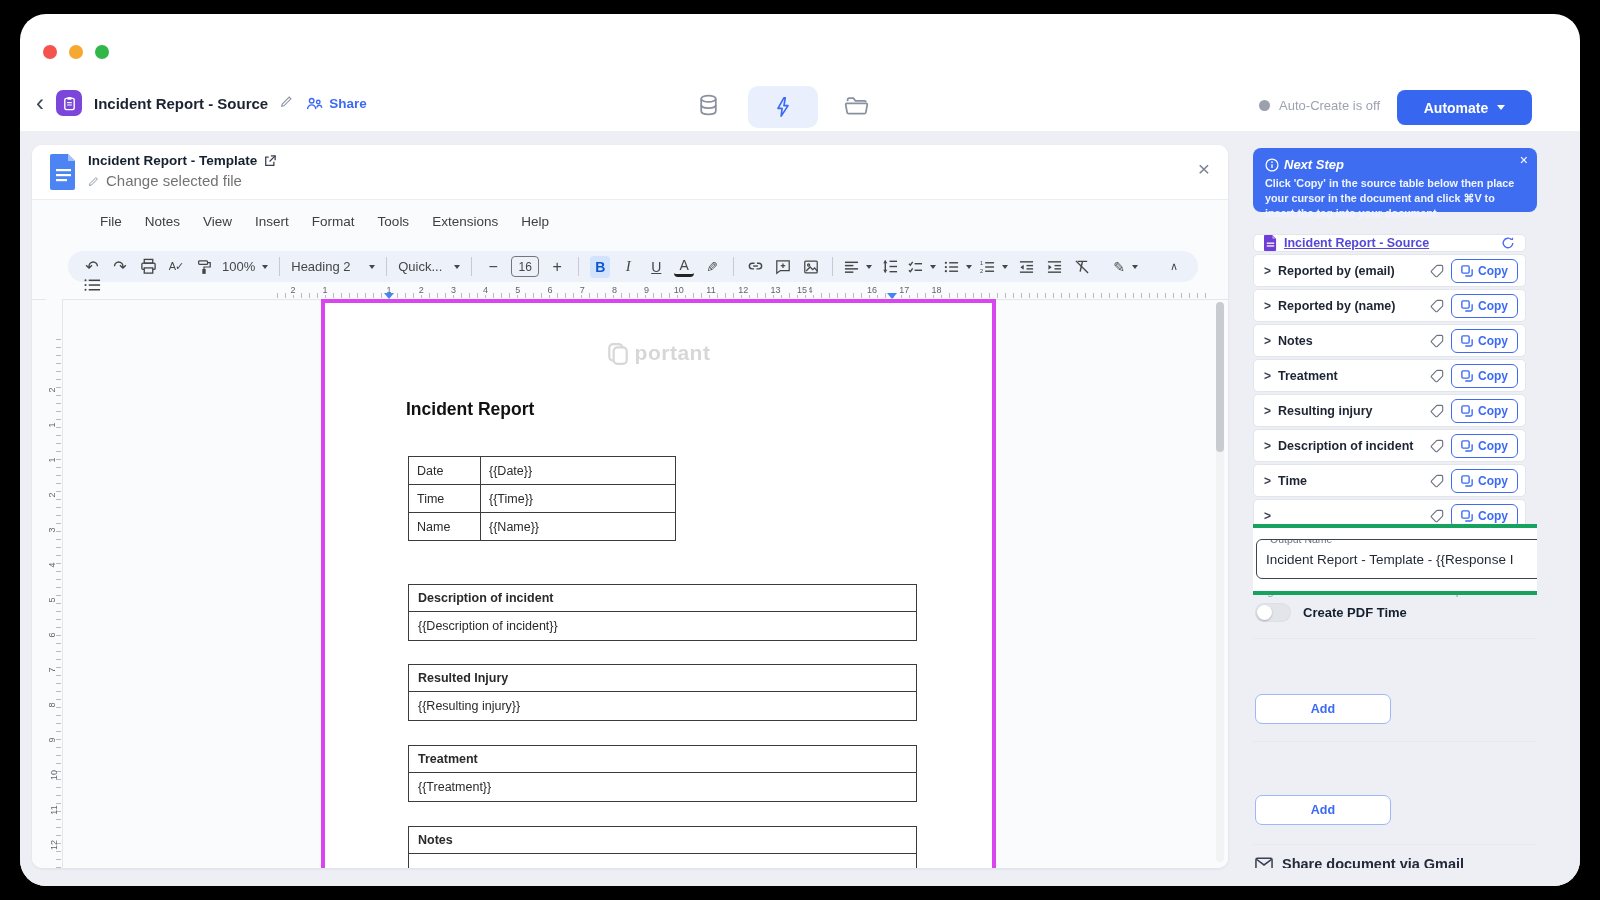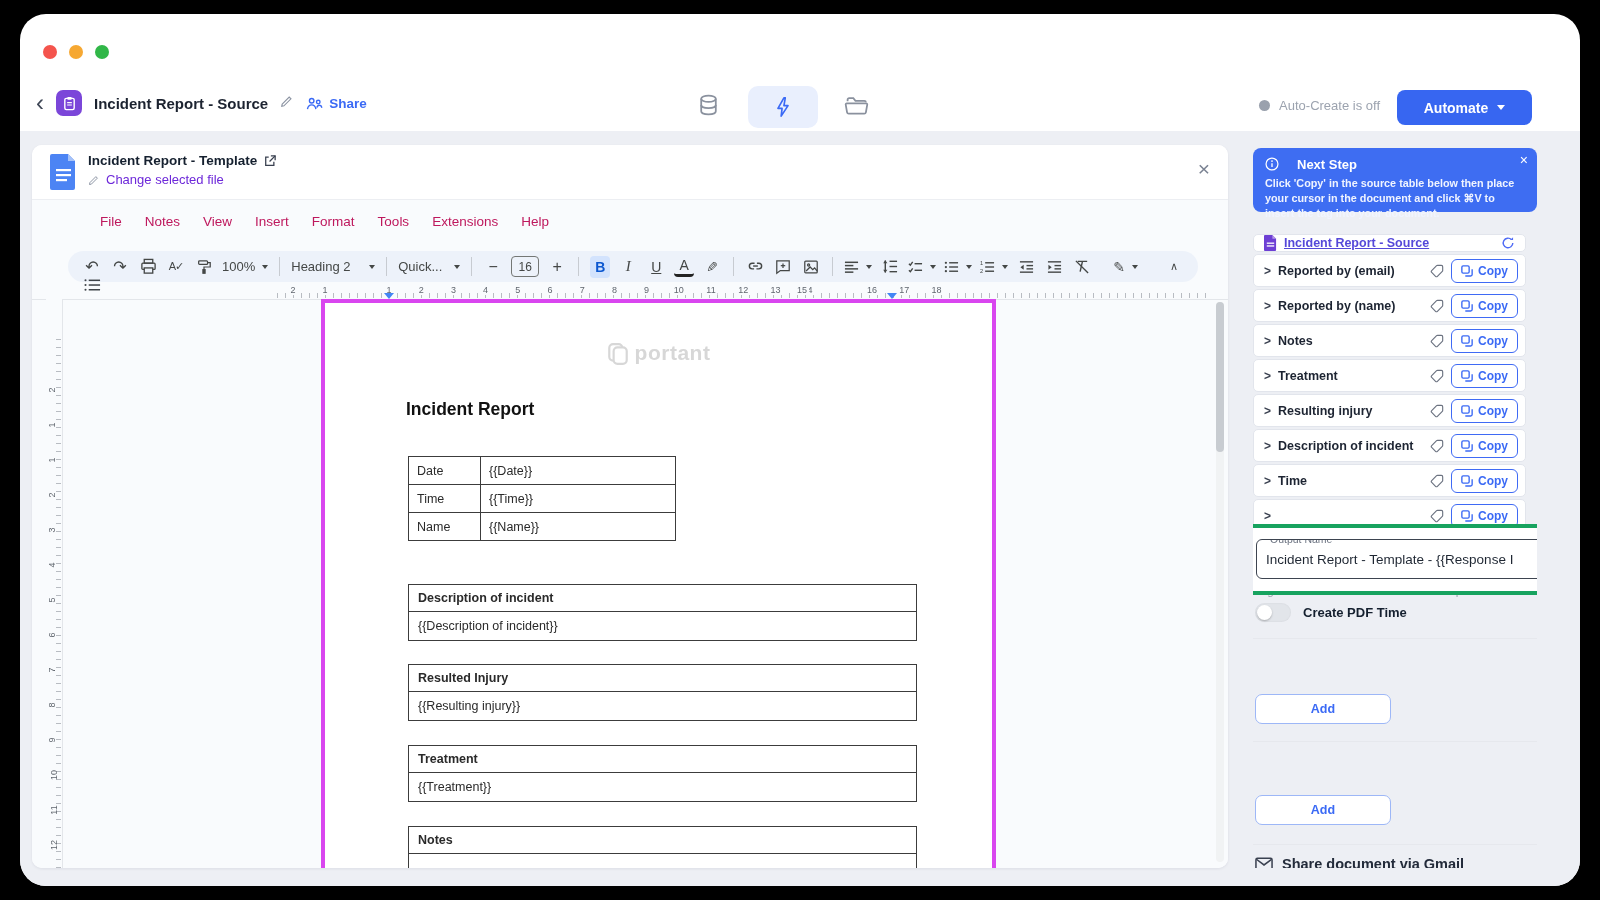--- a/index.html
+++ b/index.html
@@ -17,24 +17,24 @@
   .lightning-box{position:absolute;left:728px;top:8px;width:70px;height:42px;background:#e9effd;border-radius:10px;display:flex;align-items:center;justify-content:center;}
   .status-txt{color:#9ca3af;font-size:13px;}
   .automate{position:absolute;right:48px;top:12px;width:135px;height:35px;background:#3766f1;border:none;border-radius:8px;color:#fff;font-weight:bold;font-size:14px;display:flex;align-items:center;justify-content:center;gap:9px;font-family:"Liberation Sans",sans-serif;cursor:pointer;}
   .caret-down{width:0;height:0;border-left:4px solid transparent;border-right:4px solid transparent;border-top:5px solid #fff;}
   
   .main{position:absolute;left:0;top:117px;width:100%;height:755px;background:#edeff4;}
   
   .doc-panel{position:absolute;left:12px;top:14px;width:1196px;height:723px;background:#fff;border-radius:10px;box-shadow:0 1px 3px rgba(20,30,60,.08);overflow:hidden;}
   .dp-header{position:absolute;left:0;top:0;width:100%;height:54px;border-bottom:1px solid #eceef2;background:#fff;}
   .dp-title{font-size:13.5px;font-weight:bold;color:#15202f;}
-  .dp-sub{font-size:13px;color:#6d28d9;}
+  .dp-sub{font-size:15px;color:#737373;}
   .dp-close{position:absolute;right:18px;top:12px;font-size:21px;color:#7a8292;cursor:pointer;}
   .docs-chrome{position:absolute;left:0;top:55px;width:100%;height:668px;background:#f9fbfd;}
-  .menu-item{font-size:13.5px;color:#be185d;margin-right:23px;cursor:pointer;}
+  .menu-item{font-size:13.5px;color:#404040;margin-right:23px;cursor:pointer;}
   .gtoolbar{position:absolute;left:36px;top:51px;width:1130px;height:31px;background:#edf2fa;border-radius:20px;display:flex;align-items:center;padding:0 14px;box-sizing:border-box;gap:8px;color:#444746;}
   .ti{display:flex;align-items:center;justify-content:center;min-width:20px;height:22px;border-radius:4px;cursor:pointer;font-size:14px;color:#444746;}
   .ti svg{display:block;}
   .tsep{width:1px;height:19px;background:#c7cbd1;margin:0 3px;}
   .tsel{font-size:13px;color:#444746;cursor:pointer;display:flex;align-items:center;gap:7px;}
   .tcaret{width:0;height:0;border-left:3.5px solid transparent;border-right:3.5px solid transparent;border-top:4px solid #444746;}
   .fsbox{width:26px;height:19px;border:1px solid #747775;border-radius:4px;display:flex;align-items:center;justify-content:center;font-size:12px;color:#444746;background:#edf2fa;}
   .bi{font-size:14px;font-weight:bold;}
   .active-tool{background:#d3e3fd;}
   
@@ -55,21 +55,21 @@
   .sec-table{position:absolute;left:83px;width:509px;border-collapse:collapse;}
   .sec-table td{border:1px solid #3c3c3c;font-size:12.5px;color:#2a2a2a;padding:0 9px;}
   .sec-table .sec-title{font-weight:bold;height:26px;}
   .sec-table .sec-val{height:28px;}
   .outline-ic{position:absolute;left:52px;top:78px;cursor:pointer;}
   .gscroll{position:absolute;right:4px;top:102px;width:8px;height:560px;background:#f1f3f4;border-radius:4px;}
   .gthumb{position:absolute;right:0;top:0;width:8px;height:150px;background:#c8ccd1;border-radius:4px;}
   
   .sidebar{position:absolute;left:1233px;top:17px;width:284px;height:720px;overflow:hidden;}
   .banner{position:absolute;left:0;top:0;width:284px;height:64px;background:#3e6df2;border-radius:8px;color:#fff;box-sizing:border-box;padding:9px 12px;}
-  .banner-title{font-size:13px;font-weight:bold;display:flex;gap:18px;}
+  .banner-title{font-size:13px;font-weight:bold;display:flex;align-items:center;gap:5px;font-style:italic;}
   .banner-body{font-size:10.8px;line-height:1.4;margin-top:4px;font-weight:bold;color:#f0f4ff;}
   .banner-close{position:absolute;right:9px;top:4px;font-size:14px;color:#fff;cursor:pointer;}
   .src-stack{position:absolute;left:0;top:86px;width:273px;max-height:296px;overflow:hidden;display:flex;flex-direction:column;gap:2px;}
   .src-card{background:#fff;border:1px solid #e2e5ec;border-radius:5px;display:flex;align-items:center;box-sizing:border-box;}
   .src-head{height:31px;padding:0 10px;gap:7px;}
   .src-link{font-size:12.5px;font-weight:bold;color:#5548d9;text-decoration:underline;cursor:pointer;}
   .src-row{height:33px;padding:0 7px 0 10px;gap:7px;}
   .row-chev{font-size:12px;color:#3a4150;font-weight:bold;}
   .row-label{font-size:12.5px;font-weight:bold;color:#1d2432;flex:1;white-space:nowrap;overflow:hidden;}
   .copy-btn{display:flex;align-items:center;gap:5px;border:1px solid #3f6af5;border-radius:6px;background:#fff;color:#3b6af5;font-size:12px;font-weight:bold;height:24px;padding:0 9px;cursor:pointer;font-family:"Liberation Sans",sans-serif;}

